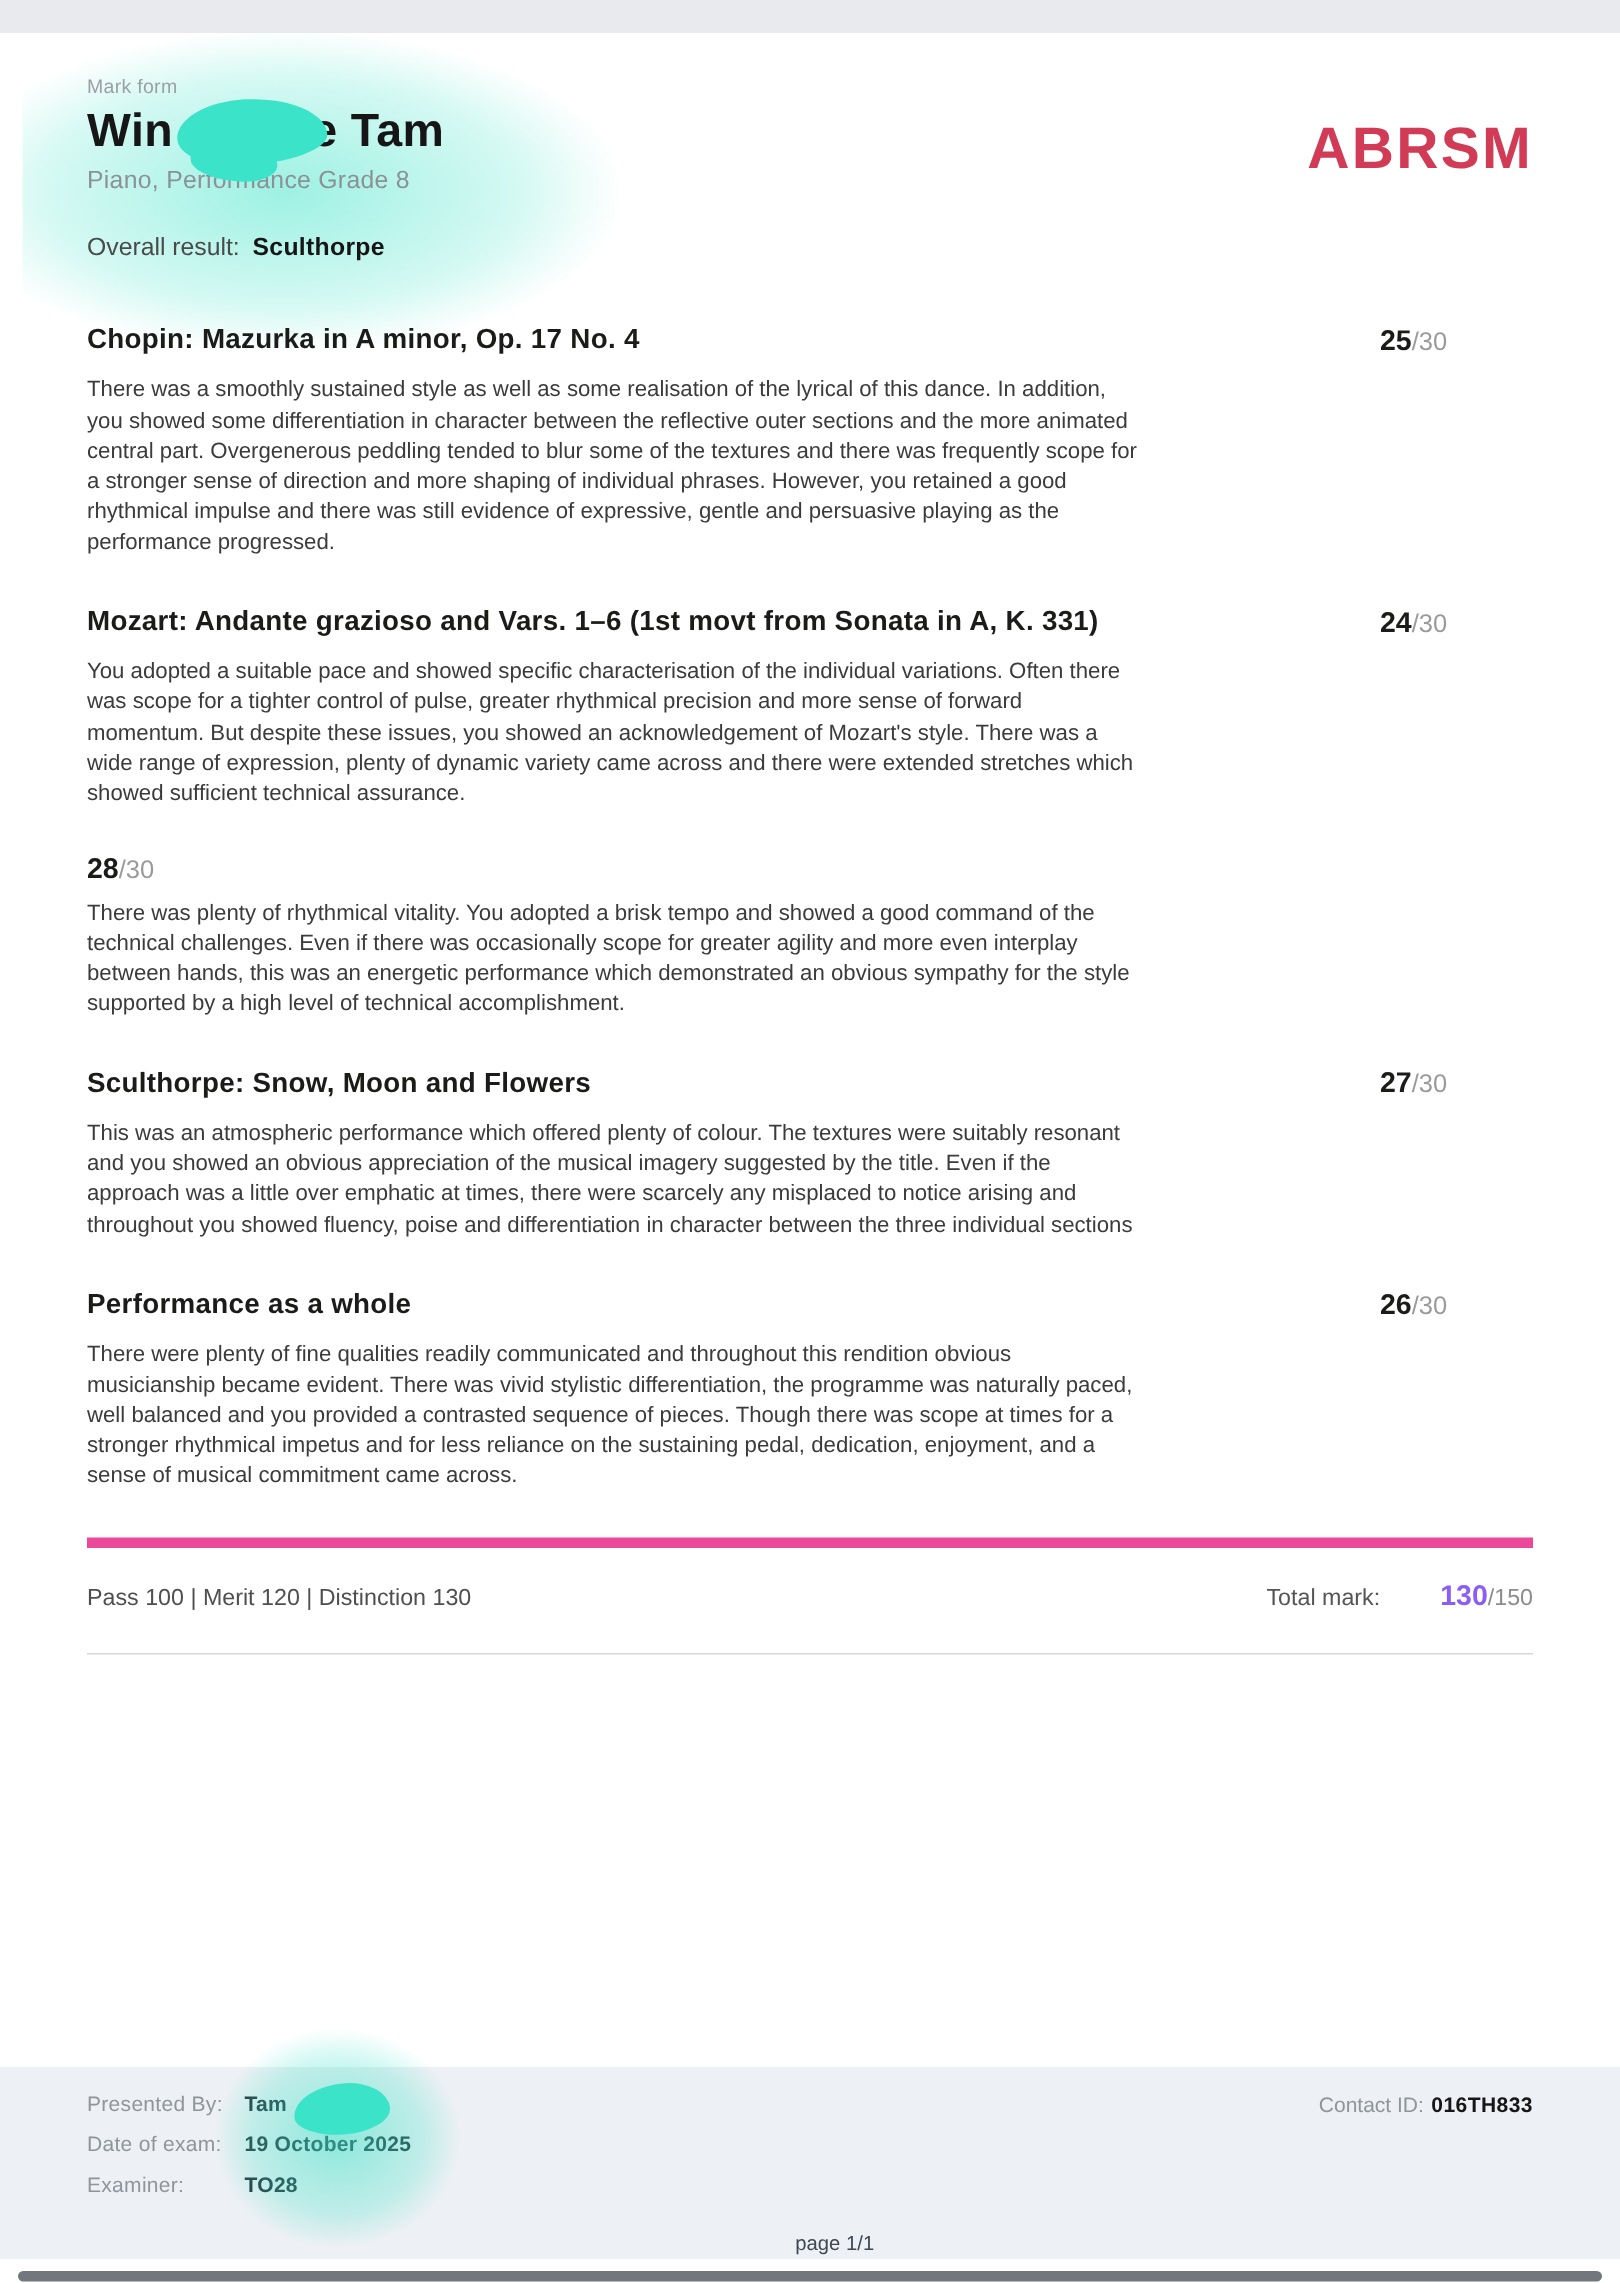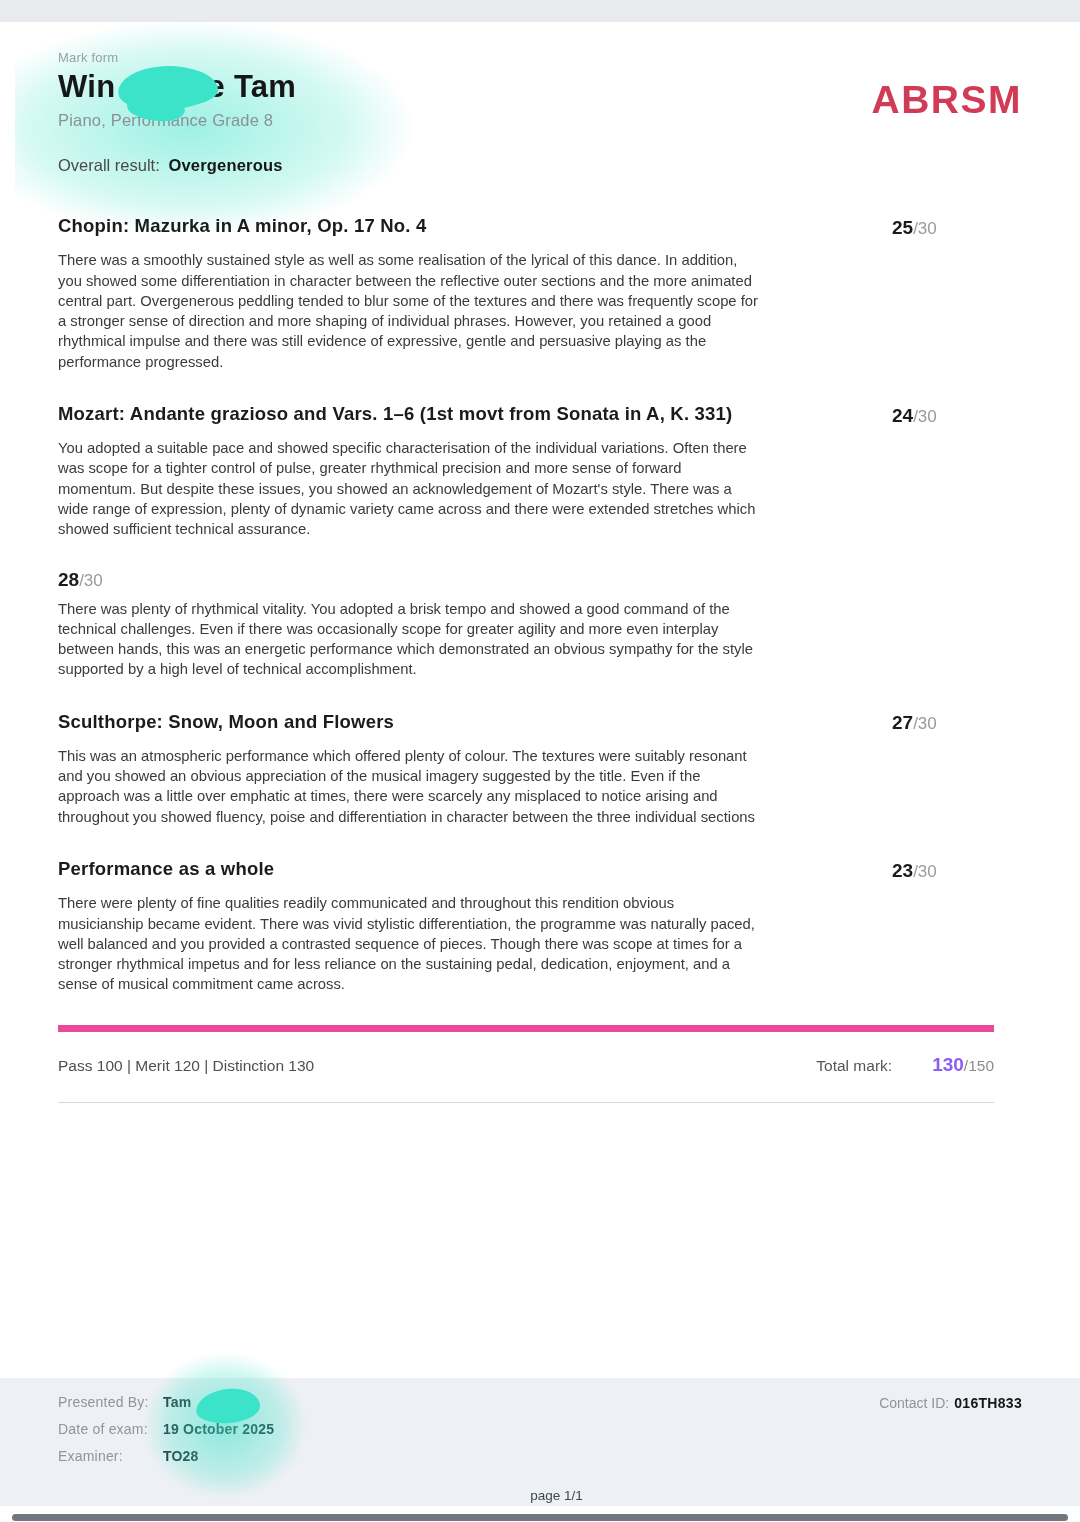--- a/index.html
+++ b/index.html
@@ -10,21 +10,21 @@
     --body_ink:#3b3b3b;
     --muted:#8f9499;
   }
   *{margin:0;padding:0;box-sizing:border-box;}
   html,body{background:#fff;}
   body{font-family:"Liberation Sans","DejaVu Sans",sans-serif;color:var(--ink);}
   .page{position:relative;width:1080px;height:1522px;background:#fff;overflow:hidden;margin:0 auto;}
 
   .top-strip{position:absolute;top:0;left:0;width:100%;height:22px;background:#e8eaee;}
 
-  .content{position:absolute;top:22px;left:0;width:100%;padding:28px 86px 0 58px;}
+  .content{position:absolute;top:22px;left:0;width:100%;padding:28px 58px 0 58px;}
 
   
   .form-label{font-size:13px;color:#9aa0a4;letter-spacing:.2px;}
   .candidate-name{margin-top:4px;font-size:31px;font-weight:700;color:#161616;letter-spacing:.3px;display:flex;align-items:baseline;}
   .name-gap{display:inline-block;width:92px;}
   .subject{margin-top:6px;font-size:16.5px;color:#8b9196;letter-spacing:.2px;}
   .overall{margin-top:26px;font-size:16.5px;color:#4a4a4a;}
   .overall b{color:#161616;font-weight:700;margin-left:4px;letter-spacing:.2px;}
   .logo{position:absolute;top:78px;right:58px;font-size:39px;font-weight:700;color:var(--logo_red);letter-spacing:1.5px;}
 
@@ -84,21 +84,21 @@
     <div class="header">
       <div class="form-label">Mark form</div>
       <div class="candidate-name">
         <span>Win</span>
         <span class="name-gap"></span>
         <span>e Tam</span>
       </div>
       <div class="subject">Piano, Performance Grade 8</div>
       <div class="overall">
         <span>Overall result:</span>
-        <b>Overgenerous</b>
+        <b>Sculthorpe</b>
       </div>
     </div>
 
     <div class="sections">
 
       <section class="piece">
         <div class="sec-head">
           <h2 class="sec-title">Chopin: Mazurka in A minor, Op. 17 No. 4</h2>
           <div class="sec-mark"><span class="mark-val">25</span><span class="mark-max">/30</span></div>
         </div>
@@ -124,21 +124,21 @@
         <div class="sec-head">
           <h2 class="sec-title">Sculthorpe: Snow, Moon and Flowers</h2>
           <div class="sec-mark"><span class="mark-val">27</span><span class="mark-max">/30</span></div>
         </div>
         <p class="sec-comment">This was an atmospheric performance which offered plenty of colour. The textures were suitably resonant and you showed an obvious appreciation of the musical imagery suggested by the title. Even if the approach was a little over emphatic at times, there were scarcely any misplaced to notice arising and throughout you showed fluency, poise and differentiation in character between the three individual sections</p>
       </section>
 
       <section class="piece">
         <div class="sec-head">
           <h2 class="sec-title">Performance as a whole</h2>
-          <div class="sec-mark"><span class="mark-val">23</span><span class="mark-max">/30</span></div>
+          <div class="sec-mark"><span class="mark-val">26</span><span class="mark-max">/30</span></div>
         </div>
         <p class="sec-comment">There were plenty of fine qualities readily communicated and throughout this rendition obvious musicianship became evident. There was vivid stylistic differentiation, the programme was naturally paced, well balanced and you provided a contrasted sequence of pieces. Though there was scope at times for a stronger rhythmical impetus and for less reliance on the sustaining pedal, dedication, enjoyment, and a sense of musical commitment came across.</p>
       </section>
 
     </div>
 
     <div class="totals">
       <div class="bands">Pass 100 | Merit 120 | Distinction 130</div>
       <div class="total-label">Total mark:</div>
       <div><span class="total-val">130</span><span class="total-max">/150</span></div>

